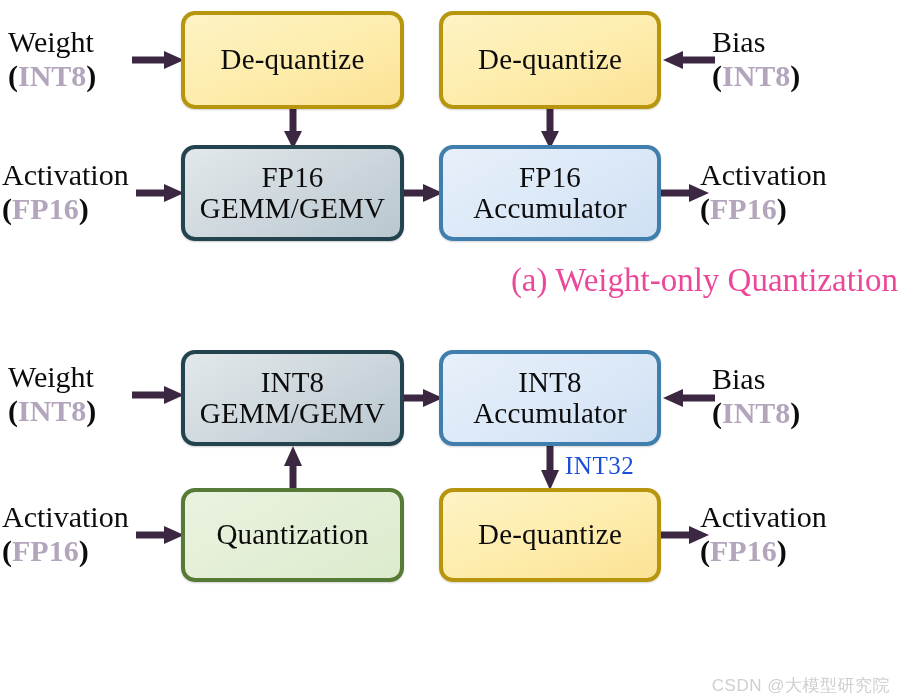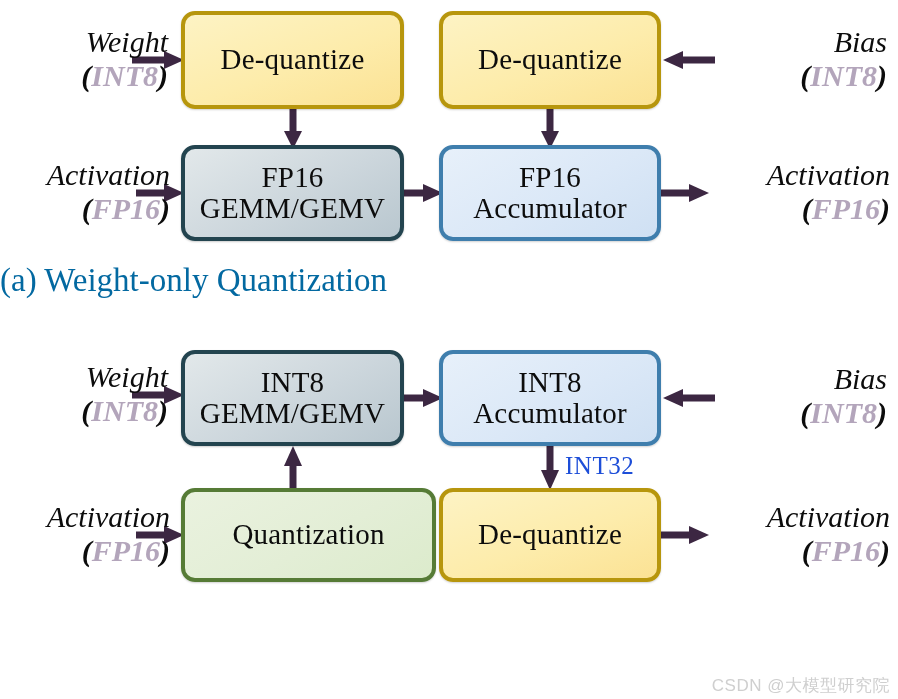--- a/index.html
+++ b/index.html
@@ -58,26 +58,25 @@
   }
   .box-green {
     background: linear-gradient(150deg, #eaf2df 0%, #e3eed6 55%, #dcebcc 100%);
     border: 4px solid #567b36;
     box-shadow: 0 1px 2px rgba(0,0,0,0.18);
   }
 
   
   .io-label {
     position: absolute;
-    text-align: right;
+    text-align: left;
     font-size: 30px;
     line-height: 1.12;
     color: #0c0c0c;
     z-index: 3;
-    font-style: italic;
   }
   .io-label .dtype {
     display: block;
     font-weight: bold;
     color: #0c0c0c;
   }
   .io-label .dtype .code {
     color: #b3a5bb;
   }
 
@@ -96,23 +95,23 @@
     color: #1d4ed8;
     z-index: 5;
     letter-spacing: 0.5px;
   }
 
   
   .caption {
     position: absolute;
     width: 898px;
     left: 0;
-    text-align: left;
+    text-align: right;
     font-size: 33px;
-    color: #0369a1;
+    color: #ec4899;
   }
 
   
   .footer-source {
     position: absolute;
     left: 8px;
     top: 652px;
     font-family: "Liberation Sans", "DejaVu Sans", sans-serif;
     font-weight: bold;
     font-size: 21px;
@@ -287,21 +286,21 @@
     <span class="dtype"><span>(</span><span class="code">FP16</span><span>)</span></span>
   </div>
 
   <div class="arrow" style="left:136px; top:524px;">
     <svg width="48" height="22" viewBox="0 0 48 22">
       <line x1="0" y1="11" x2="32" y2="11" stroke="#3c2742" stroke-width="7"></line>
       <polygon points="28,2 48,11 28,20" fill="#3c2742"></polygon>
     </svg>
   </div>
 
-  <div class="box box-green" style="left:181px; top:488px; width:255px; height:94px;">
+  <div class="box box-green" style="left:181px; top:488px; width:223px; height:94px;">
     <span>Quantization</span>
   </div>
 
   <div class="box box-yellow" style="left:439px; top:488px; width:222px; height:94px;">
     <span>De-quantize</span>
   </div>
 
   <div class="arrow" style="left:661px; top:524px;">
     <svg width="48" height="22" viewBox="0 0 48 22">
       <line x1="0" y1="11" x2="32" y2="11" stroke="#3c2742" stroke-width="7"></line>

